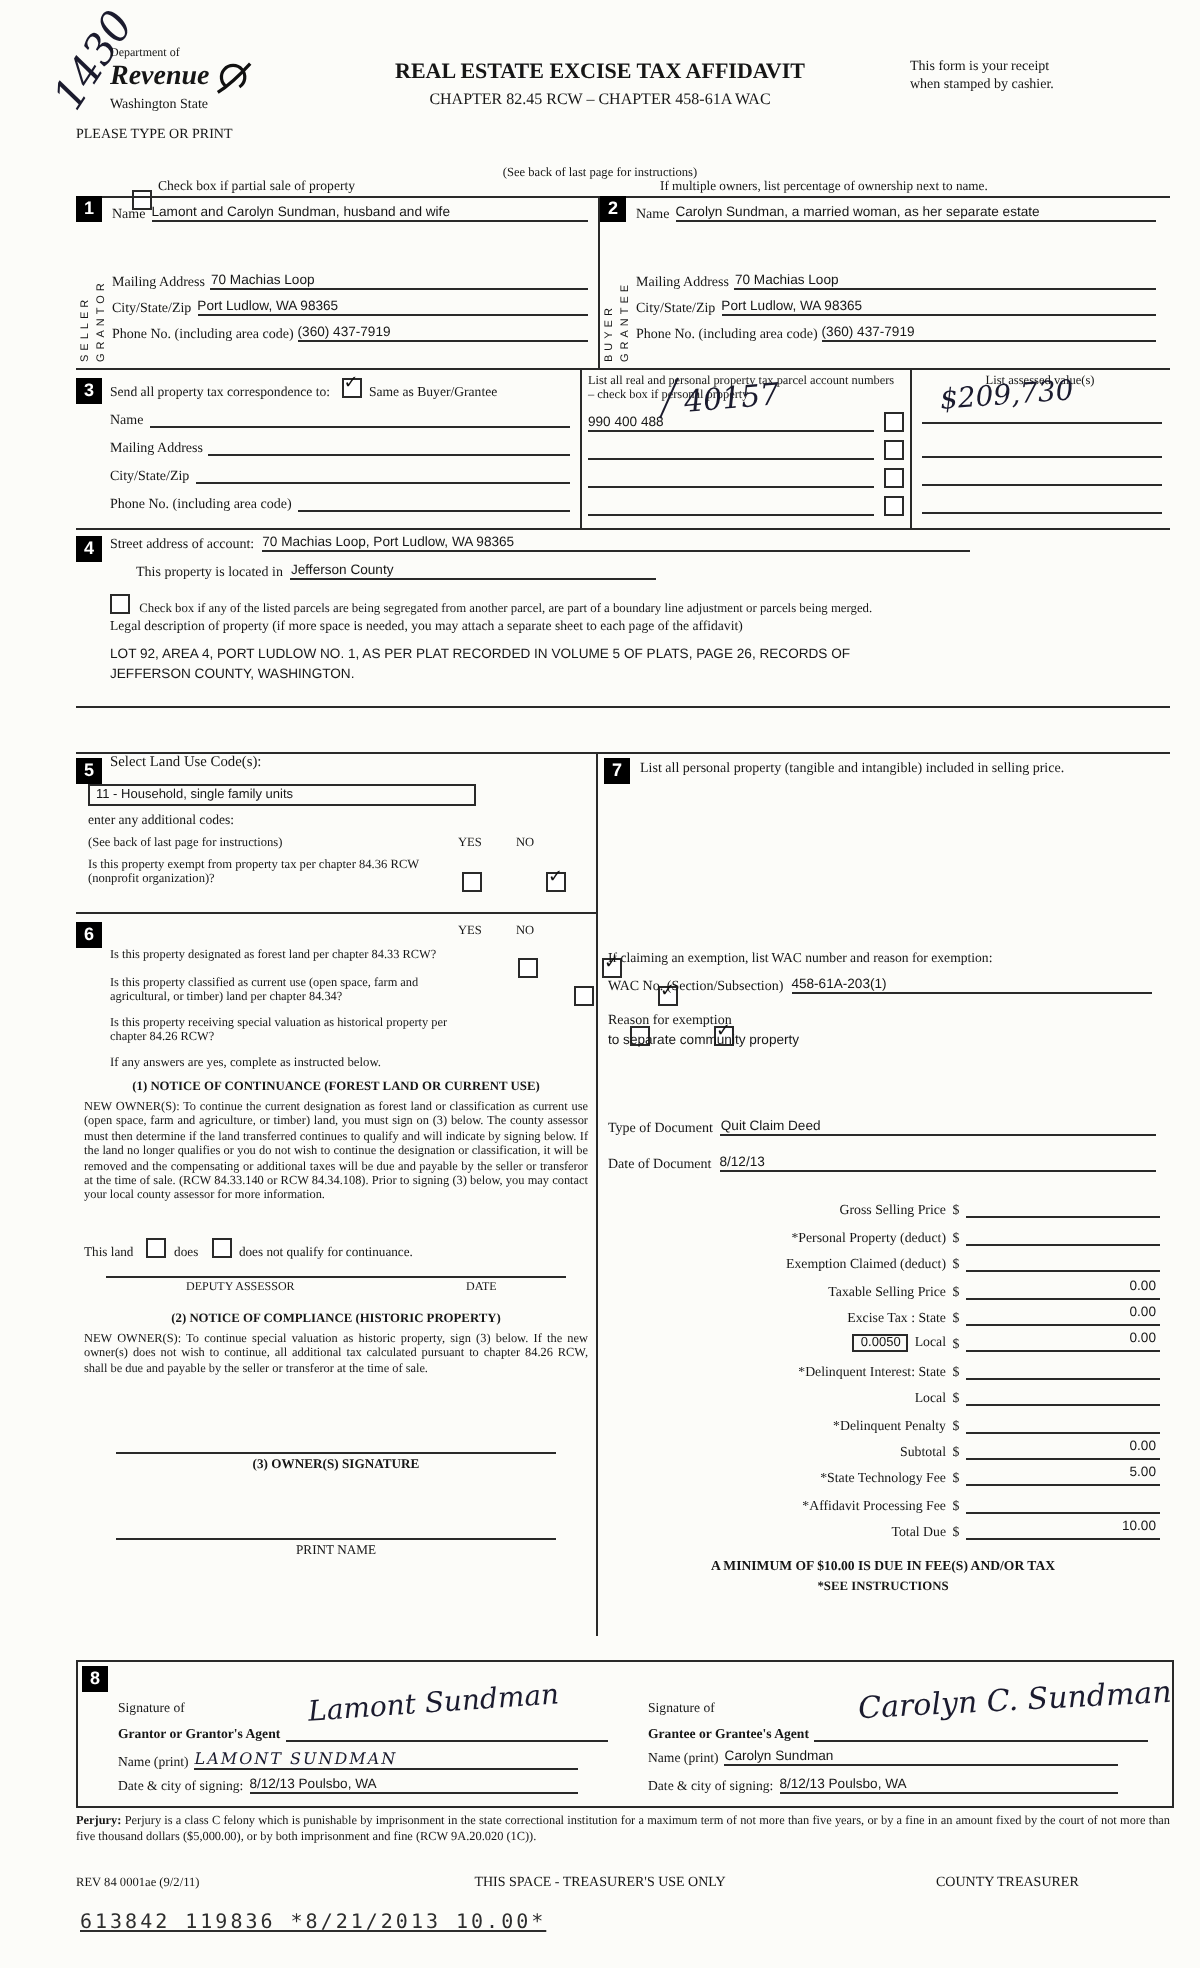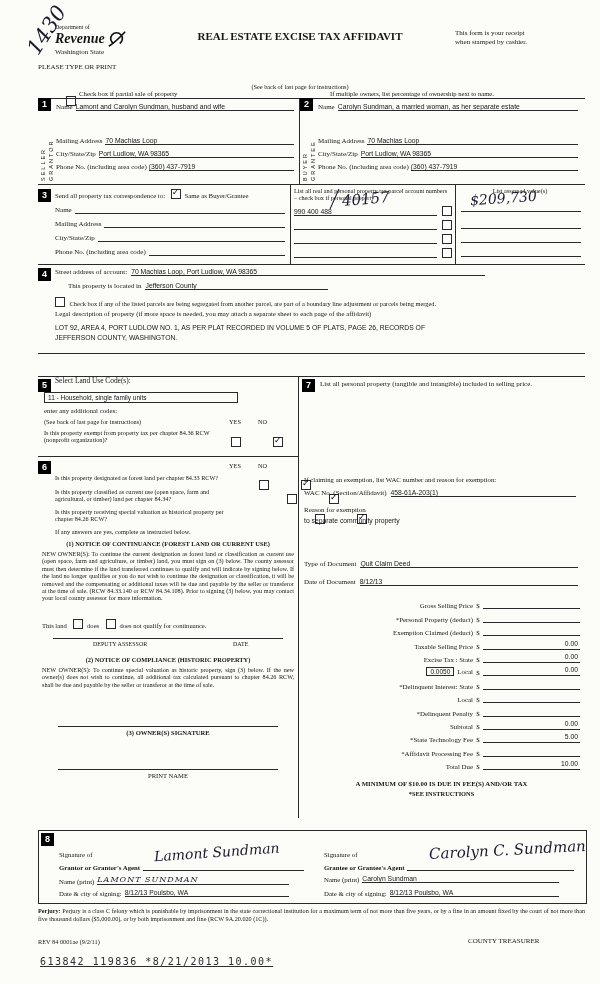--- a/index.html
+++ b/index.html
@@ -53,20 +53,21 @@
       <svg width="20" height="18" viewBox="0 0 20 20" style="margin-left:2px;">
         <path d="M6 15 A6.5 6.5 0 1 1 13 15" fill="none" stroke="#111" stroke-width="1.8"></path>
         <path d="M1 18 Q9 13 19 2" fill="none" stroke="#111" stroke-width="1.8"></path>
       </svg>
     </div>
     <div style="font-size:7px;">Washington State</div>
   </div>
 
   
   <div class="abs ctr b" style="left:140px;top:30px;width:320px;font-size:11px;">REAL ESTATE EXCISE TAX AFFIDAVIT</div>
+  <div class="abs ctr" style="left:140px;top:45px;width:320px;font-size:8px;">CHAPTER 82.45 RCW – CHAPTER 458-61A WAC</div>
 
   
   <div class="abs" style="left:455px;top:29px;width:130px;font-size:7px;line-height:8.5px;">
     <div>This form is your receipt</div>
     <div>when stamped by cashier.</div>
   </div>
 
   <div class="abs lbl" style="left:38px;top:63px;">PLEASE TYPE OR PRINT</div>
   <div class="abs ctr sm" style="left:0;top:83px;width:600px;">(See back of last page for instructions)</div>
 
@@ -261,21 +262,21 @@
     <div class="abs ctr b" style="left:0;top:353px;width:260px;font-size:6.6px;">(3) OWNER(S) SIGNATURE</div>
     <div class="hline" style="left:20px;top:393px;width:220px;"></div>
     <div class="abs ctr" style="left:0;top:396px;width:260px;font-size:6.6px;">PRINT NAME</div>
 
     
     <div class="abs badge" style="left:264px;top:3px;">7</div>
     <div class="abs" style="left:282px;top:4px;width:248px;font-size:7px;line-height:8.4px;">List all  personal property (tangible and intangible) included in selling price.</div>
 
     <div class="abs" style="left:266px;top:100px;width:275px;font-size:6.8px;">If claiming an exemption, list WAC number and reason for exemption:</div>
     <div class="abs frow" style="left:266px;top:113px;width:272px;">
-      <span class="lbl">WAC No. (Section/Affidavit)</span>
+      <span class="lbl">WAC No. (Section/Subsection)</span>
       <span class="ul grow fill" style="margin-left:4px;">458-61A-203(1)</span>
     </div>
     <div class="abs lbl" style="left:266px;top:130px;">Reason for exemption</div>
     <div class="abs fill" style="left:266px;top:141px;">to separate community property</div>
 
     <div class="abs frow" style="left:266px;top:184px;width:274px;">
       <span class="lbl">Type of Document</span>
       <span class="ul grow fill" style="margin-left:4px;">Quit Claim Deed</span>
     </div>
     <div class="abs frow" style="left:266px;top:202px;width:274px;">
@@ -391,18 +392,19 @@
   </div>
 
   
   <div class="abs" style="left:38px;top:907px;width:547px;font-size:6.2px;line-height:7.6px;text-align:justify;">
     <span class="b">Perjury:</span>
     <span>Perjury is a class C felony which is punishable by imprisonment in the state correctional institution for a maximum term of not more than five years, or by a fine in an amount fixed by the court of not more than five thousand dollars ($5,000.00), or by both imprisonment and fine (RCW 9A.20.020 (1C)).</span>
   </div>
 
   
   <div class="abs sm" style="left:38px;top:938px;">REV 84 0001ae (9/2/11)</div>
+  <div class="abs ctr" style="left:150px;top:937px;width:300px;font-size:7px;">THIS SPACE - TREASURER'S USE ONLY</div>
   <div class="abs" style="left:468px;top:937px;font-size:7px;">COUNTY TREASURER</div>
 
   
   <div class="abs stamp" style="left:40px;top:956px;">613842 119836 *8/21/2013 10.00*</div>
 
 </div>
 
 </body></html>

